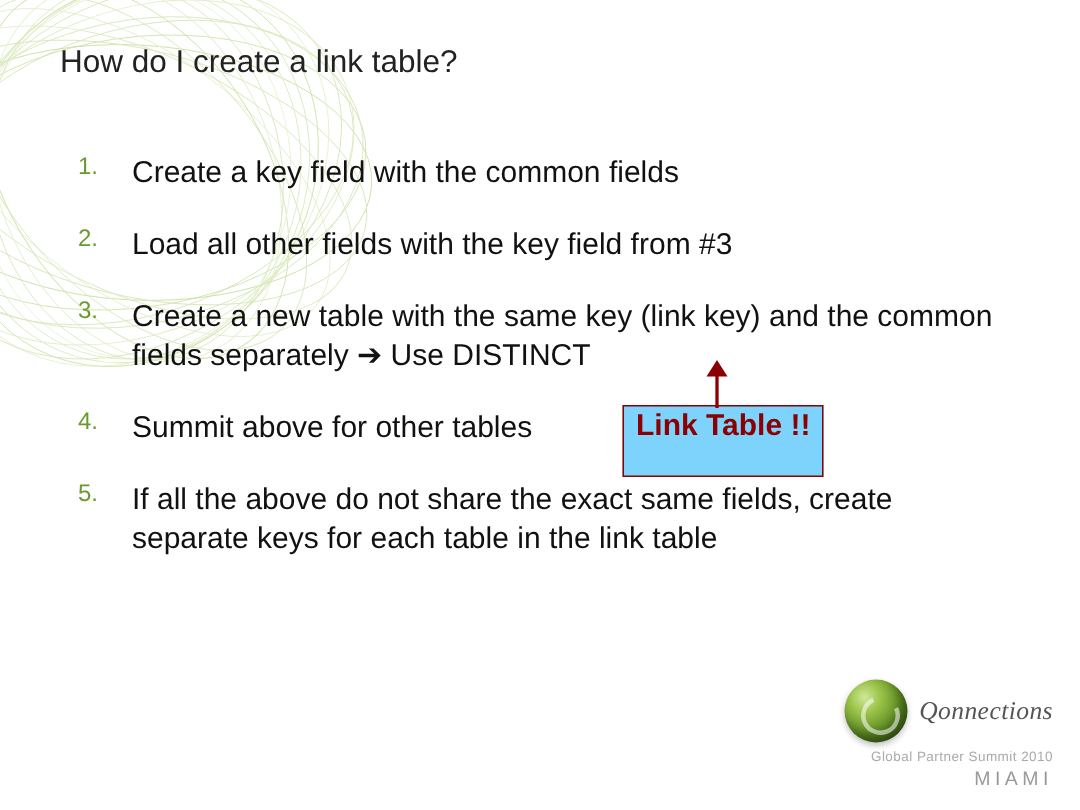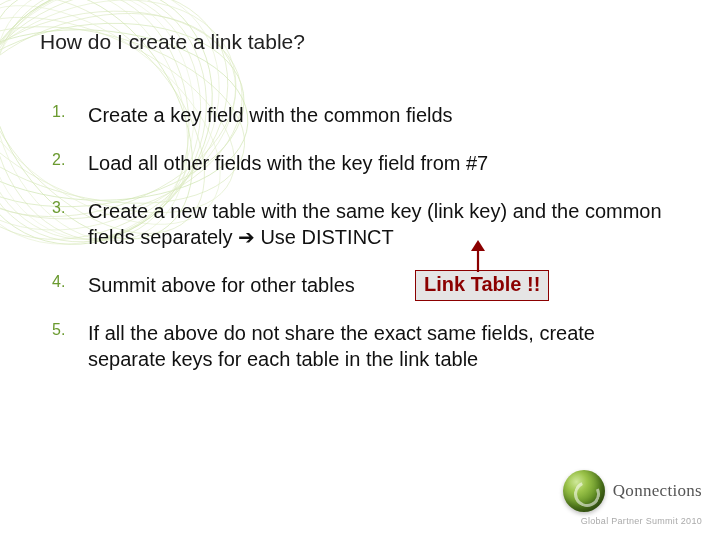--- a/index.html
+++ b/index.html
@@ -60,40 +60,41 @@
     top: 270px;
     z-index: 2;
   }
   .arrow {
     position: absolute;
     left: 52px;
     top: -30px;
   }
   .callout-box {
     border: 1.5px solid #8b0000;
-    padding: 2px 8px 4px 8px;
+    padding: 2px 8px 21px 8px;
     color: #8b0000;
     font-size: 20px;
     font-weight: bold;
-    background: #e5e5e5;
+    background: #7dd3fc;
     white-space: nowrap;
   }
   .footer {
     position: absolute;
     right: 18px;
     bottom: 14px;
     text-align: right;
     z-index: 2;
   }
   .logo-row {
     display: flex;
     align-items: center;
     justify-content: flex-end;
     gap: 8px;
     margin-bottom: 4px;
+    font-style: italic;
   }
   .logo-ball {
     width: 42px;
     height: 42px;
     border-radius: 50%;
     background: radial-gradient(circle at 32% 28%, #cfe89a 0%, #9cc44a 25%, #5a8a1f 62%, #2f4e10 100%);
     position: relative;
     box-shadow: inset -4px -5px 8px rgba(0,0,0,0.35), 0 2px 4px rgba(0,0,0,0.25);
   }
   .logo-ball::after{
@@ -148,34 +149,35 @@
     <ellipse cx="170" cy="175" rx="148" ry="112" transform="rotate(146 170 175)" stroke="#bcd68a"></ellipse>
     <ellipse cx="170" cy="175" rx="152" ry="107" transform="rotate(157 170 175)" stroke="#c9df9f"></ellipse>
     <ellipse cx="170" cy="175" rx="154" ry="101" transform="rotate(168 170 175)" stroke="#bcd68a"></ellipse>
   </g>
 </svg>
 
 <div class="content">
   <h1 class="title">How do I create a link table?</h1>
   <ol class="steps">
     <li>Create a key field with the common fields</li>
-    <li>Load all other fields with the key field from #7</li>
+    <li>Load all other fields with the key field from #3</li>
     <li>Create a new table with the same key (link key) and the common fields separately ➔ Use DISTINCT</li>
     <li>Summit above for other tables</li>
     <li>If all the above do not share the exact same fields, create separate keys for each table in the link table</li>
   </ol>
 </div>
 
 <div class="callout-wrap">
   <svg class="arrow" width="22" height="34">
     <line x1="11" y1="32" x2="11" y2="6" stroke="#8b0000" stroke-width="2.2"></line>
     <polygon points="11,0 4,11 18,11" fill="#8b0000"></polygon>
   </svg>
   <div class="callout-box">Link Table !!</div>
 </div>
 
 <div class="footer">
   <div class="logo-row">
     <div class="logo-ball"></div>
     <div class="brand">Qonnections</div>
   </div>
   <div class="subbrand">Global Partner Summit 2010</div>
+  <div class="miami">MIAMI</div>
 </div>
 
 </body></html>

